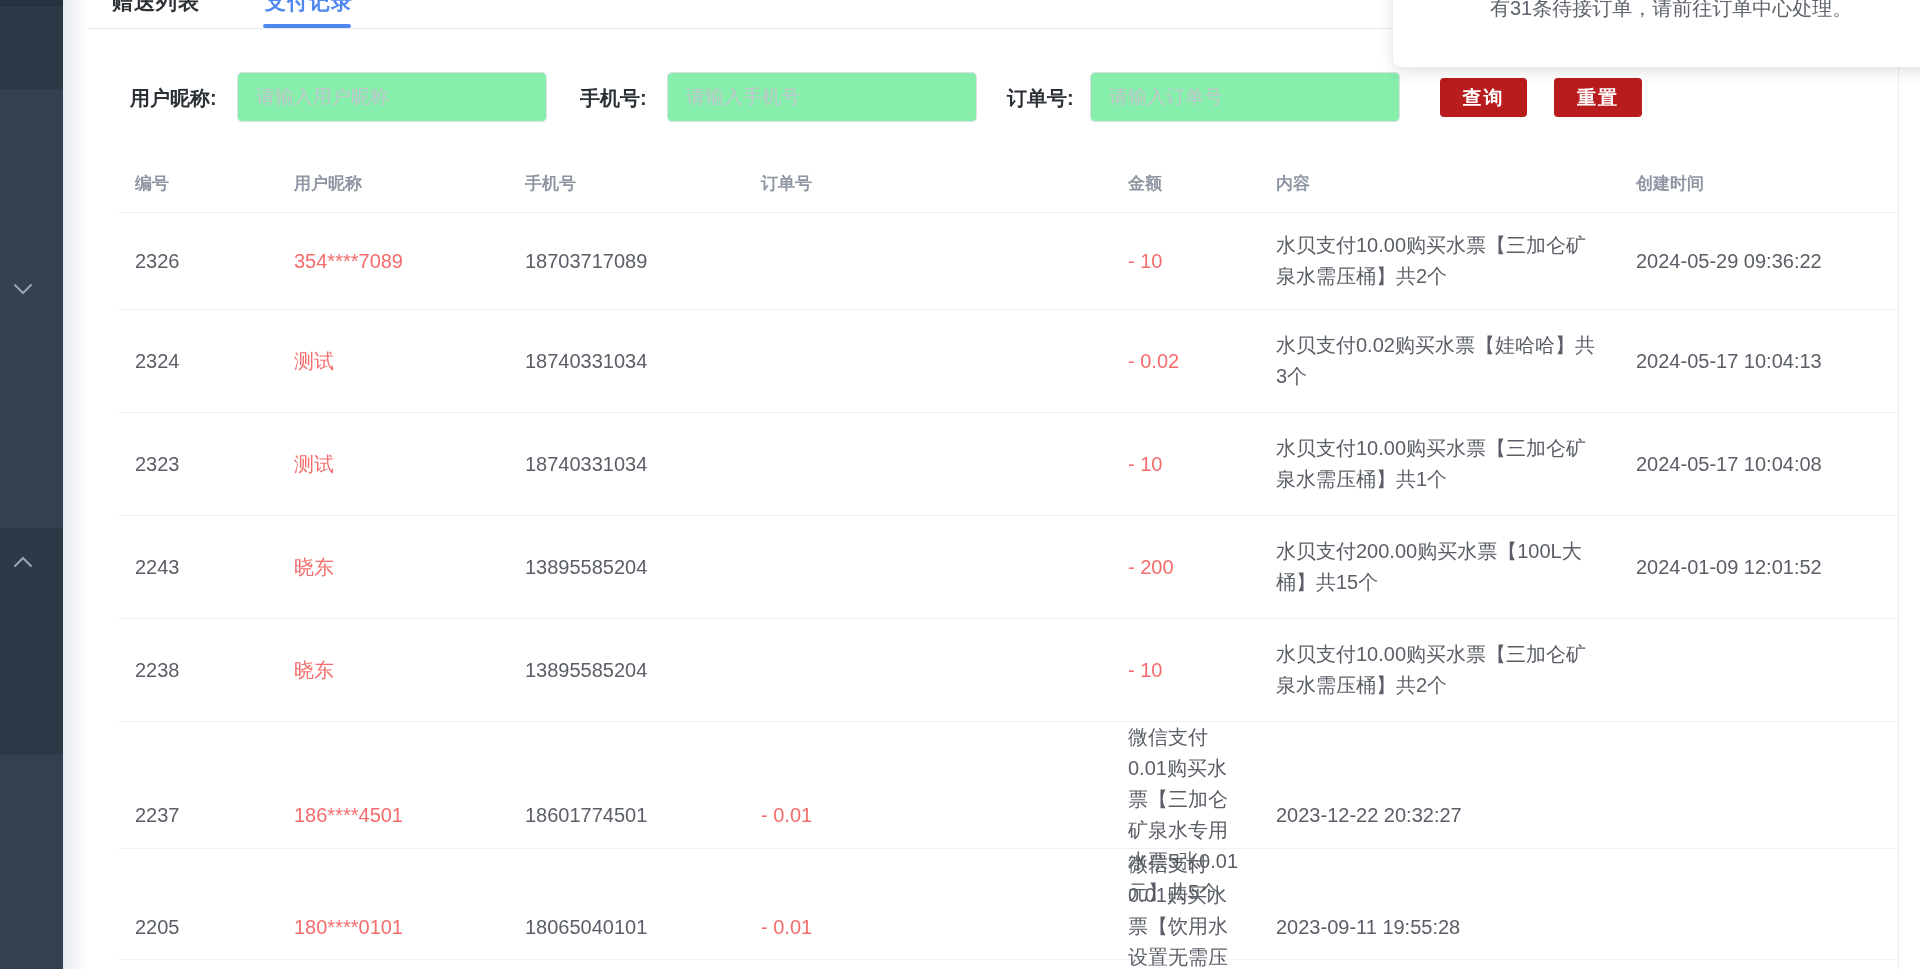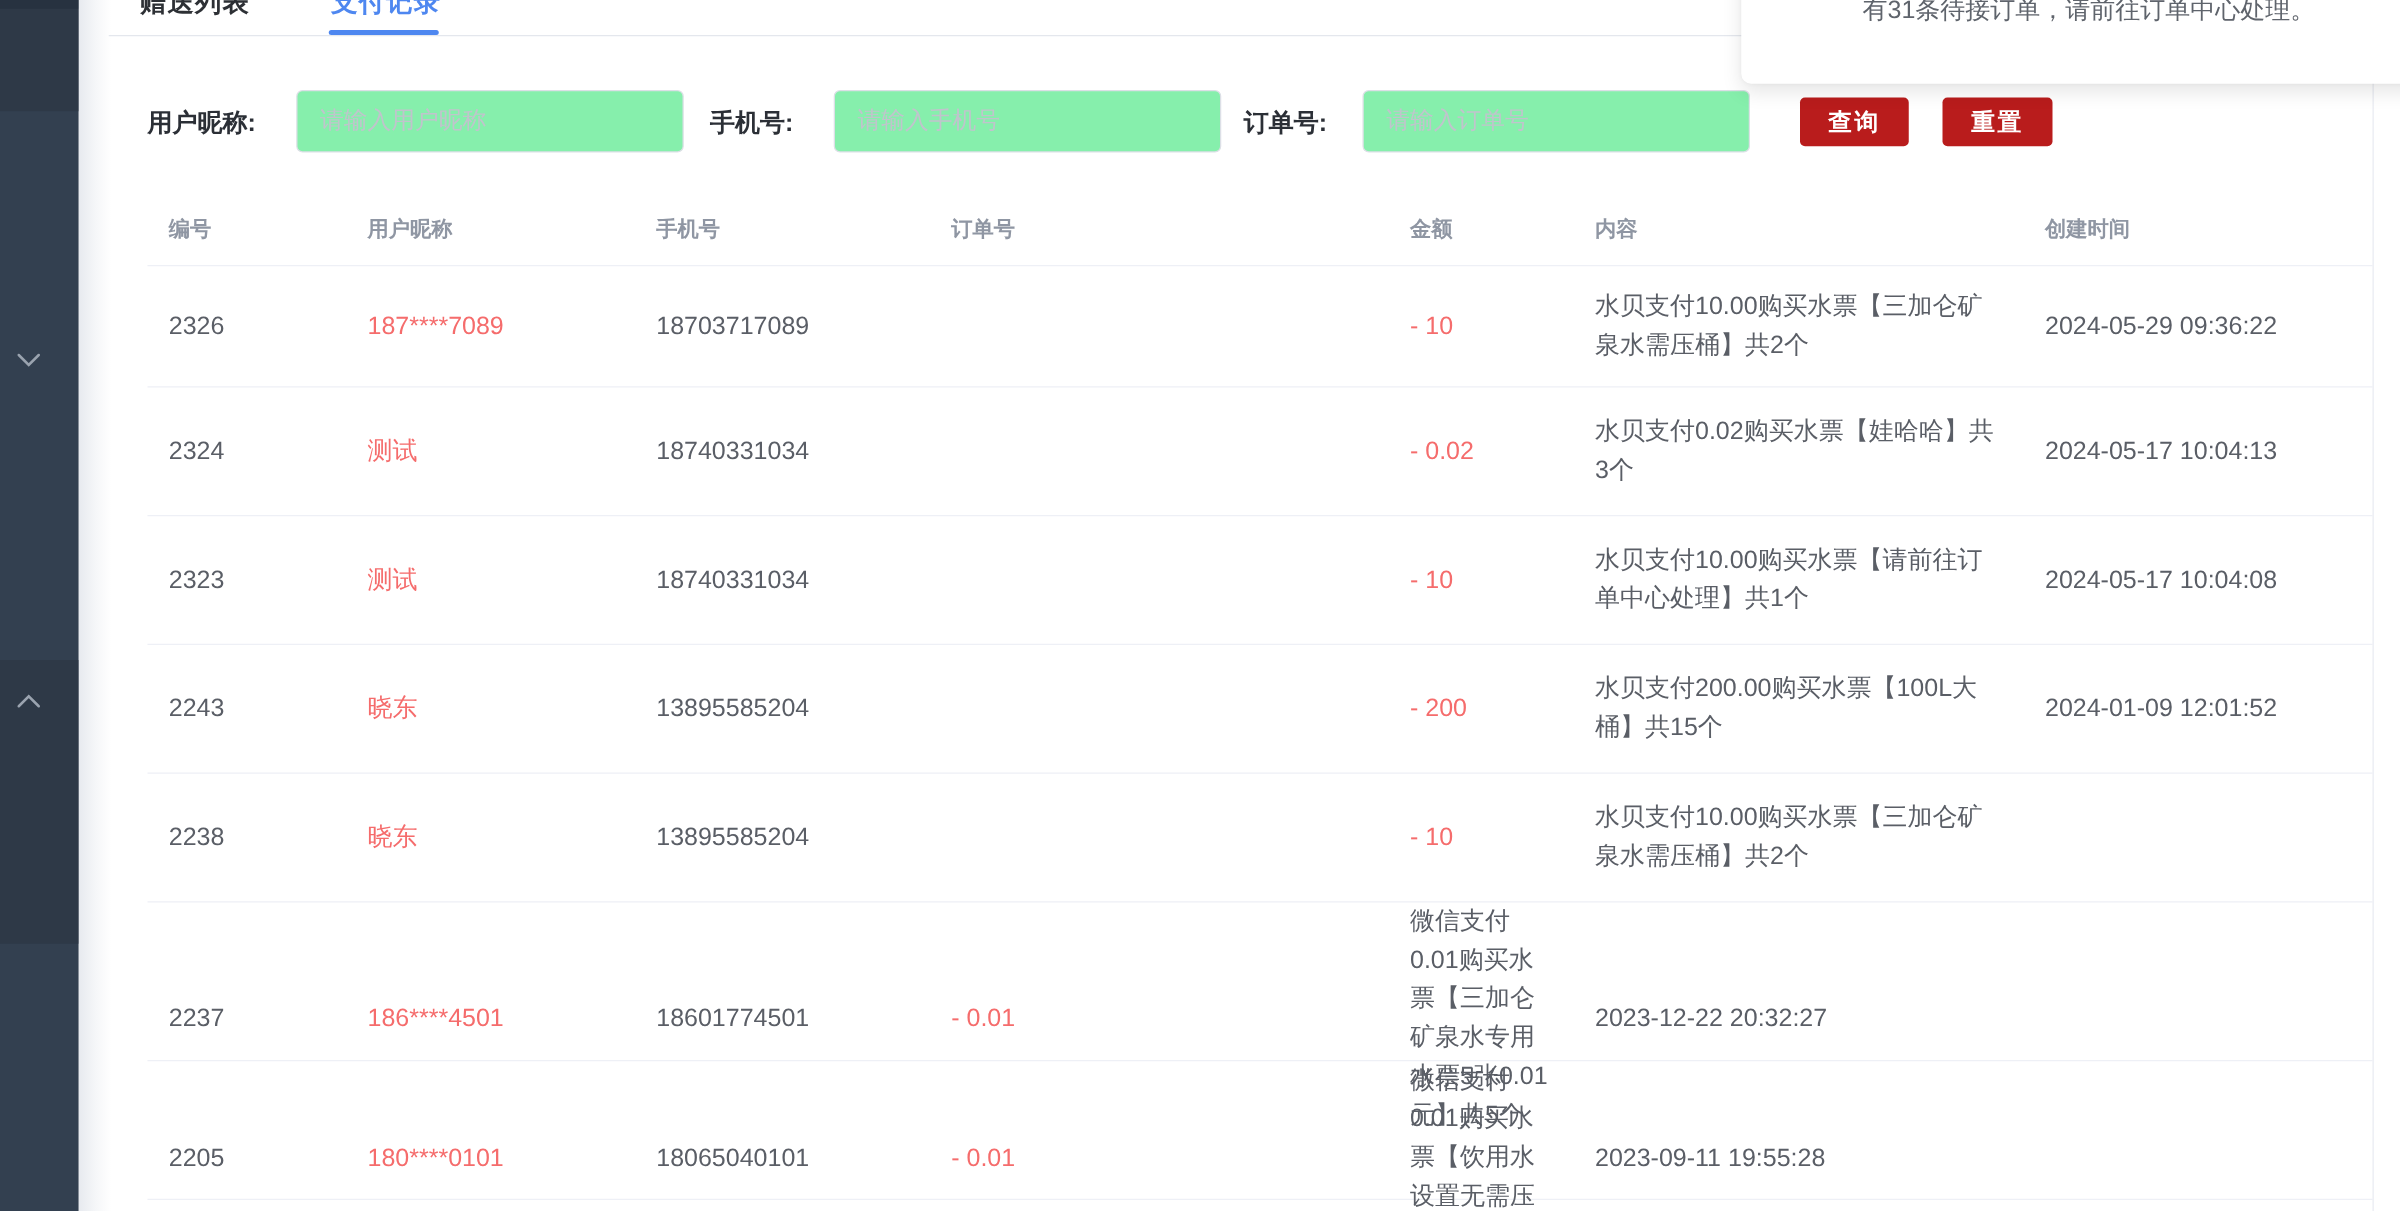--- a/index.html
+++ b/index.html
@@ -29,21 +29,21 @@
 
   
   .tooltip { position:absolute; left:1393px; top:-48px; width:560px; height:115px;
     background:#fff; border-radius:8px; box-shadow:0 6px 16px rgba(0,0,0,0.10), 0 0 4px rgba(0,0,0,0.04);
     z-index:5; }
   .tooltip .tip-text { position:absolute; left:97px; top:41px; width:375px;
     font-size:20px; line-height:30px; color:#5f646c; }
 
   
   .filters { position:absolute; left:0; top:0; width:1920px; height:0; }
-  .f-label { position:absolute; top:85px; font-size:20px; font-weight:700; color:#2b2f36; white-space:nowrap; }
+  .f-label { position:absolute; top:85px; font-size:20px; font-weight:700; color:#2b2f36; white-space:nowrap;margin-left:12px; }
   .f-label.l1 { left:118px; } .f-label.l2 { left:568px; } .f-label.l3 { left:995px; }
   .f-input { position:absolute; top:72px; width:310px; height:50px; border:1px solid #dcdfe6;
     border-radius:5px; font-size:19px; color:#5a5e66; padding:0 18px; outline:none; background:#86efac;
     font-family:"Liberation Sans","DejaVu Sans",sans-serif; }
   .f-input::placeholder { color:#c0c4cc; }
   .f-input.i1 { left:237px; } .f-input.i2 { left:667px; } .f-input.i3 { left:1090px; }
   .btn { position:absolute; top:78px; height:39px; border:none; border-radius:4px;
     background:#b91c1c; color:#fff; font-size:19px; font-weight:600; letter-spacing:2px;
     cursor:pointer; font-family:"Liberation Sans","DejaVu Sans",sans-serif; }
   .btn.query { left:1440px; width:87px; }
@@ -112,21 +112,21 @@
       <div class="td">用户昵称</div>
       <div class="td">手机号</div>
       <div class="td">订单号</div>
       <div class="td">金额</div>
       <div class="td">内容</div>
       <div class="td">创建时间</div>
     </div>
 
     <div class="tr" style="height:97px">
       <div class="td">2326</div>
-      <div class="td red nick">187****7089</div>
+      <div class="td red nick">354****7089</div>
       <div class="td">18703717089</div>
       <div class="td order"></div>
       <div class="td red">- 10</div>
       <div class="td content">水贝支付10.00购买水票【三加仑矿泉水需压桶】共2个</div>
       <div class="td time">2024-05-29 09:36:22</div>
     </div>
 
     <div class="tr" style="height:103px">
       <div class="td">2324</div>
       <div class="td red nick">测试</div>
@@ -136,21 +136,21 @@
       <div class="td content">水贝支付0.02购买水票【娃哈哈】共3个</div>
       <div class="td time">2024-05-17 10:04:13</div>
     </div>
 
     <div class="tr" style="height:103px">
       <div class="td">2323</div>
       <div class="td red nick">测试</div>
       <div class="td">18740331034</div>
       <div class="td order"></div>
       <div class="td red">- 10</div>
-      <div class="td content">水贝支付10.00购买水票【请前往订单中心处理】共1个</div>
+      <div class="td content">水贝支付10.00购买水票【三加仑矿泉水需压桶】共1个</div>
       <div class="td time">2024-05-17 10:04:08</div>
     </div>
 
     <div class="tr" style="height:103px">
       <div class="td">2243</div>
       <div class="td red nick">晓东</div>
       <div class="td">13895585204</div>
       <div class="td order"></div>
       <div class="td red">- 200</div>
       <div class="td content">水贝支付200.00购买水票【100L大桶】共15个</div>

